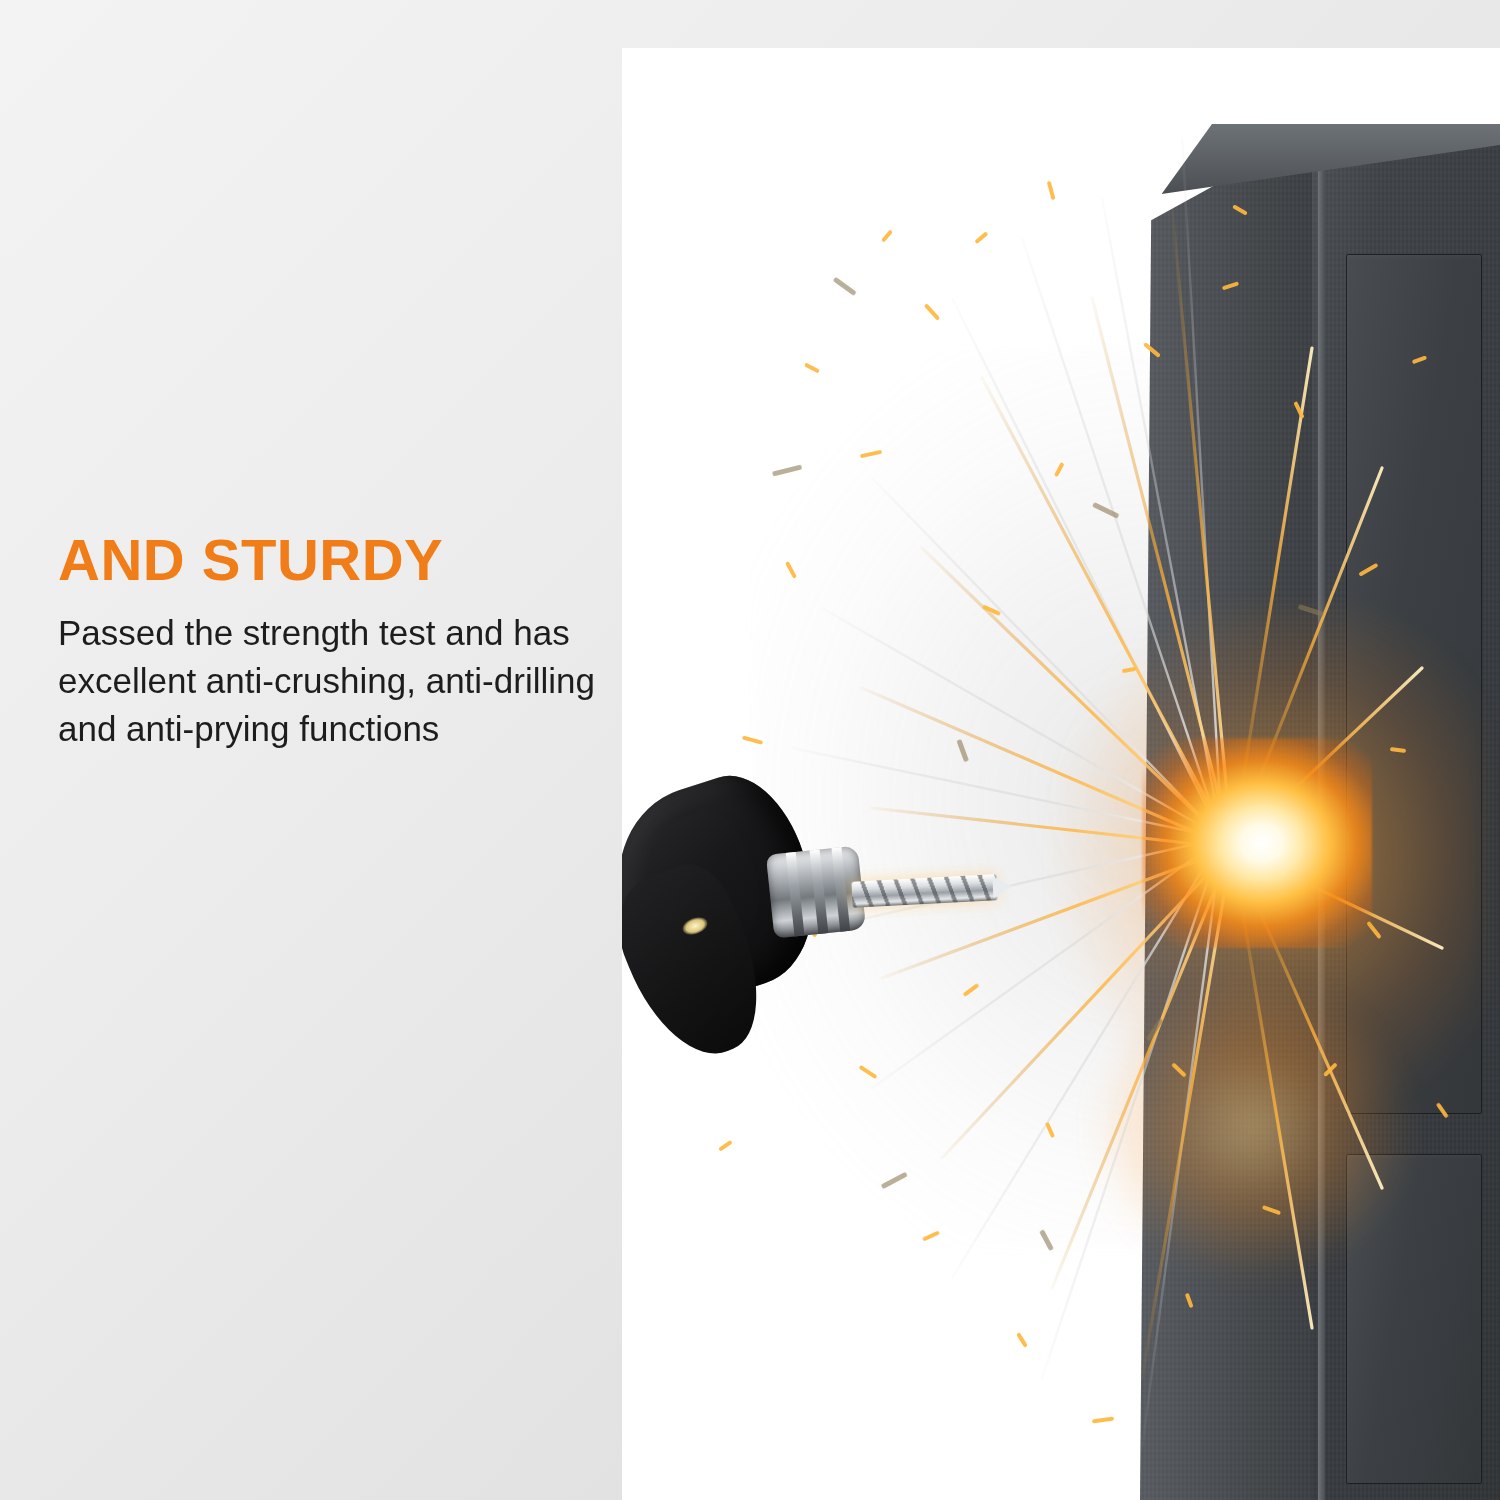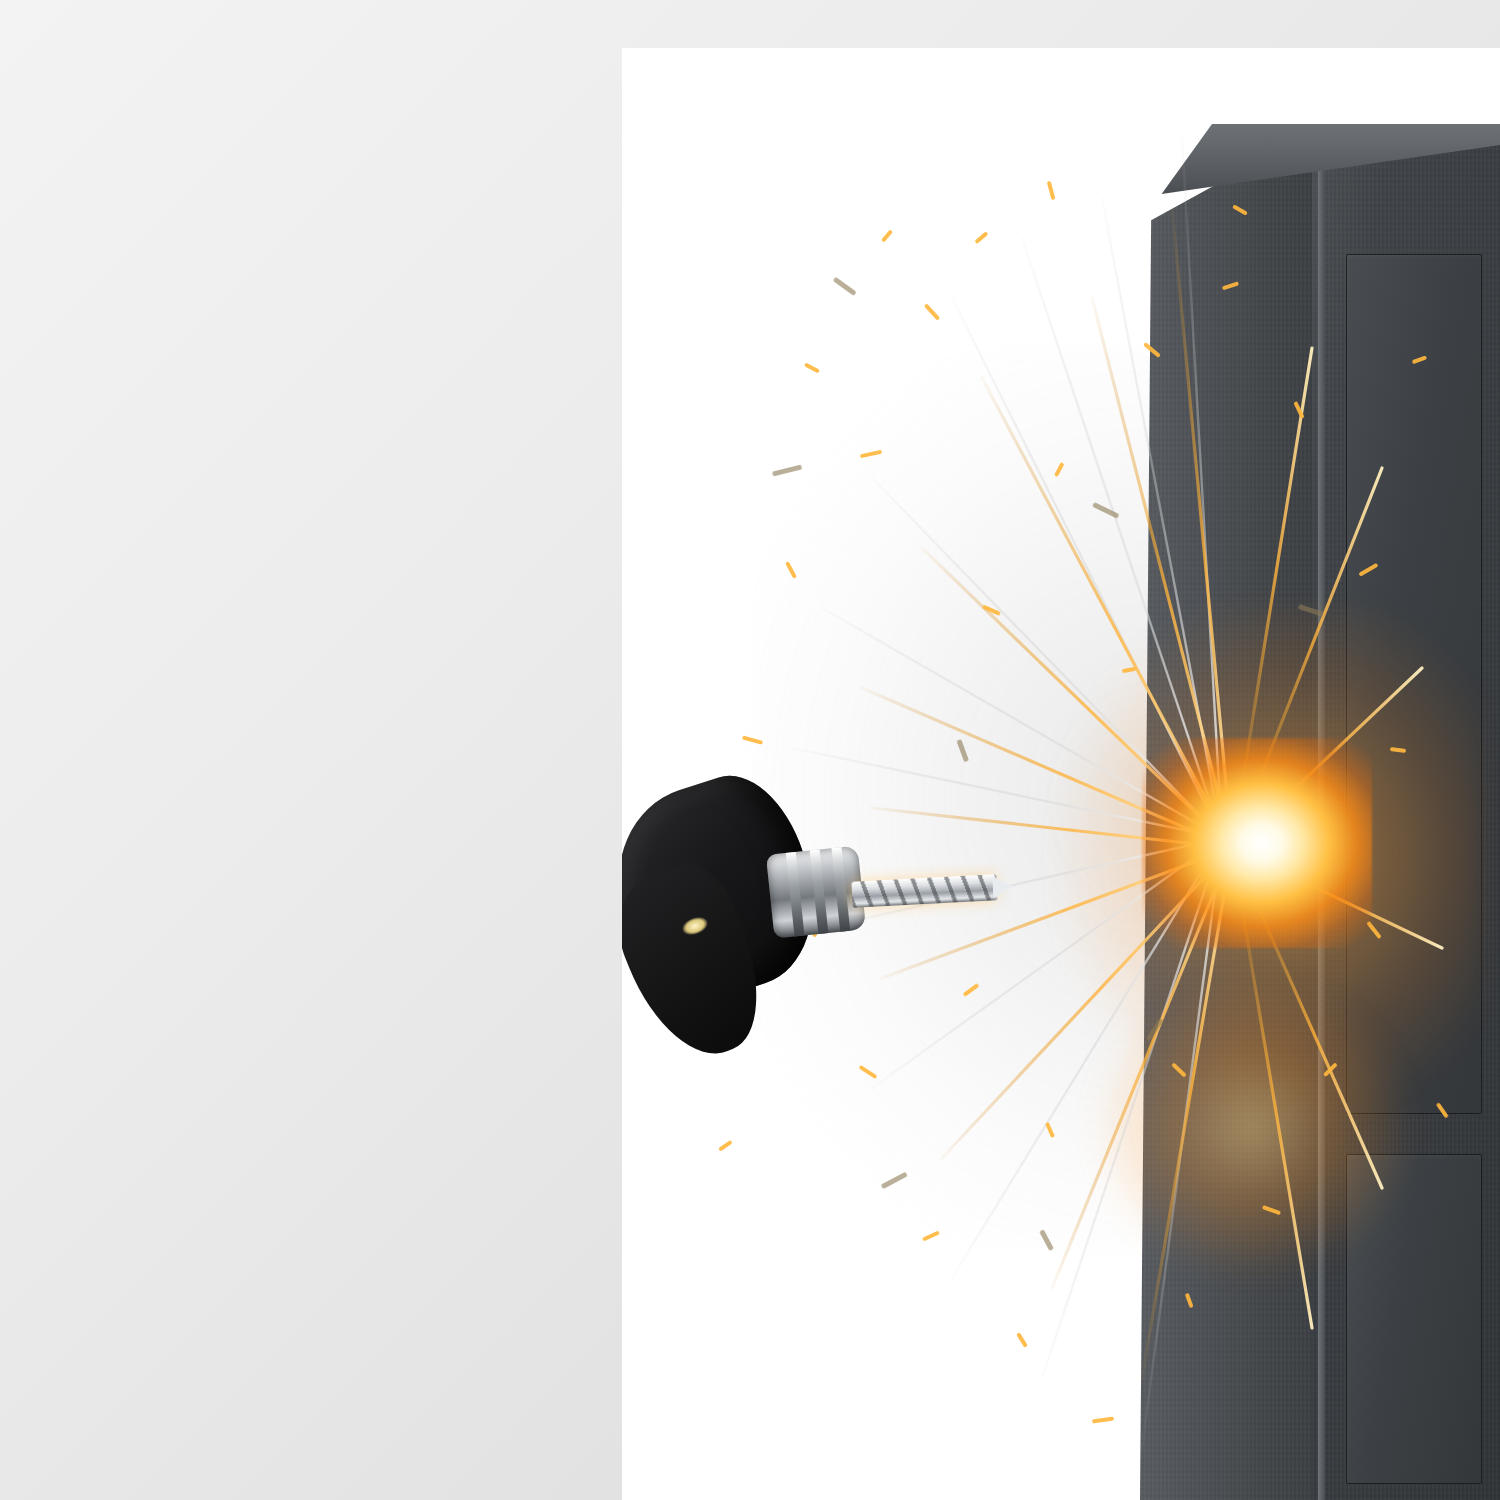--- a/index.html
+++ b/index.html
@@ -251,20 +251,24 @@
       rgba(150,150,150,0.22) 0%, rgba(170,170,170,0.14) 35%,
       rgba(190,190,190,0.06) 60%, rgba(255,255,255,0) 80%);
     filter: blur(6px);
   }
 </style>
 </head>
 <body>
 
 <div id="stage">
 
+  <div class="copy-block">
+    <h1 class="headline">AND STURDY</h1>
+    <p class="subcopy">Passed the strength test and has excellent anti-crushing, anti-drilling and anti-prying functions</p>
+  </div>
 
   <div class="photo">
 
     <div class="haze"></div>
 
     <div class="safe">
       <div class="safe-side">
         <div class="safe-texture"></div>
       </div>
       <div class="safe-front">

